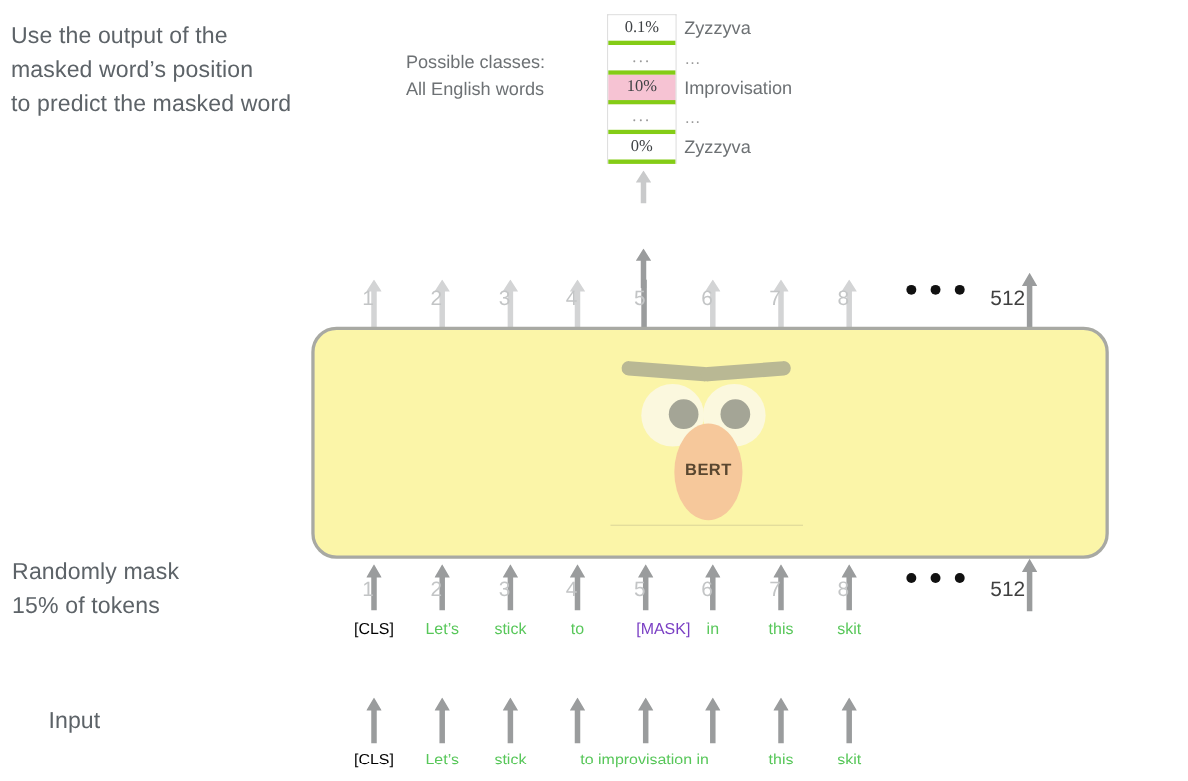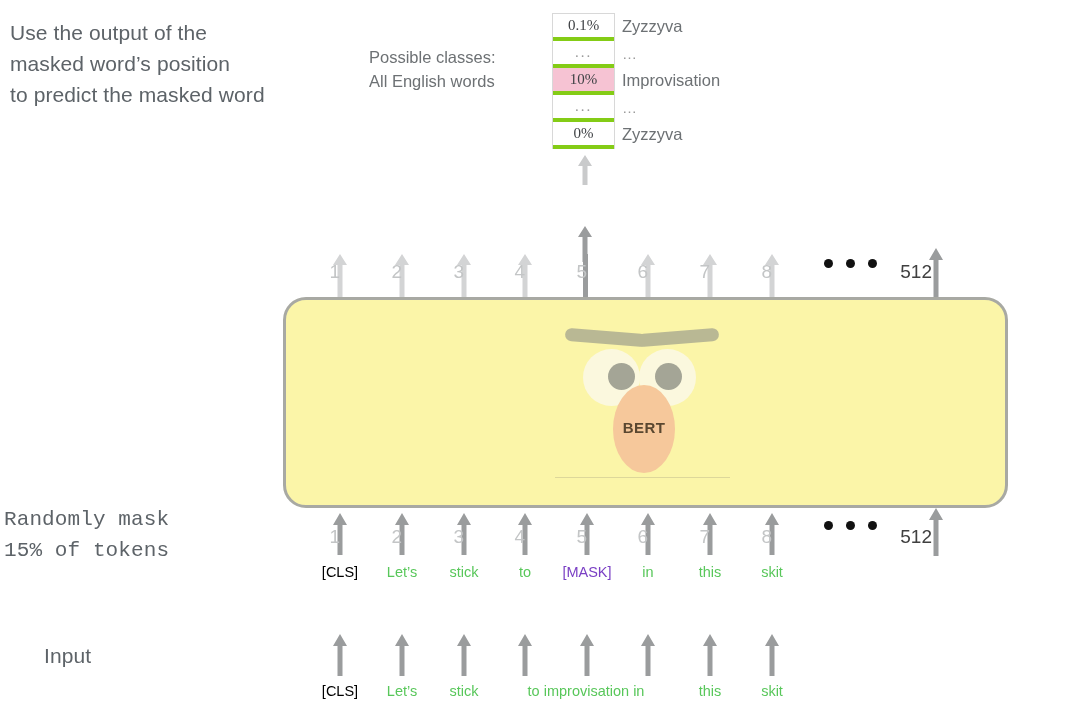--- a/index.html
+++ b/index.html
@@ -26,21 +26,21 @@
   .caption {
     position: absolute;
     font-family: "Liberation Sans", sans-serif;
     font-size: 21px;
     line-height: 31px;
     color: #5d6368;
     white-space: pre-line;
     letter-spacing: 0.1px;
   }
   #caption-predict { left: 10px; top: 17px; }
-  #caption-mask    { left: 4px;  top: 504px; font-family: Liberation Mono, monospace; }
+  #caption-mask    { left: 11px;  top: 504px; }
   #caption-input   { left: 8px;  top: 640px; margin-left: 36px; }
 
   
   .prob-table {
     position: absolute;
     left: 552px;
     top: 13px;
     width: 63px;
     border: 1px solid #d8d8d8;
     border-bottom: none;
@@ -217,21 +217,21 @@
 
   
   .token {
     position: absolute;
     font-size: 14.5px;
     text-align: center;
     white-space: nowrap;
     transform: translateX(-50%);
   }
   .token.green  { color: #58c75a; }
-  .token.purple { color: #7a3fc4; }
+  .token.purple { color: #7a3fc4; margin-left: 16px; }
   .token.gray   { color: #000000; }
 
   
   .dots {
     position: absolute;
     display: flex;
     gap: 13px;
     align-items: center;
   }
   .dots i {

